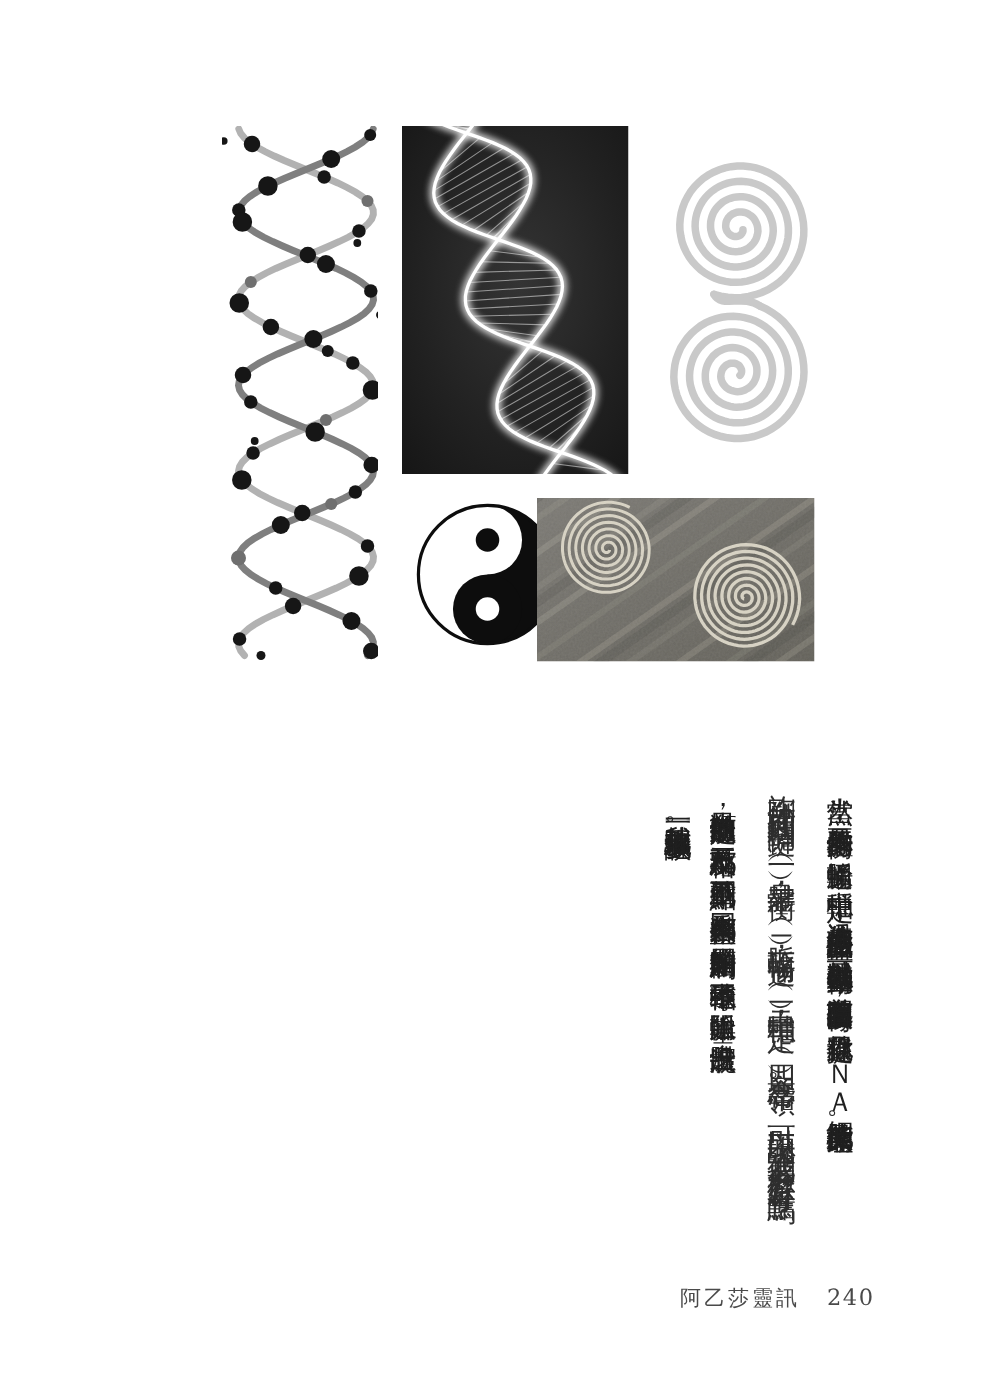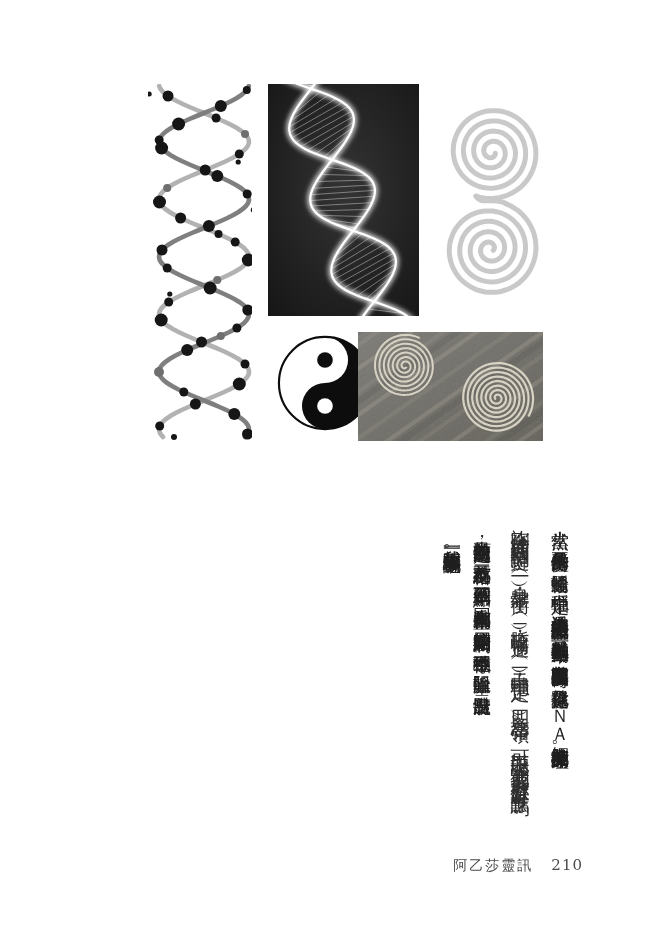--- a/index.html
+++ b/index.html
@@ -233,16 +233,16 @@
 
   <div class="scripture">
     <p class="answer ti-37">當然！只要你的身體平衡，脈輪暢通，中軸穩定，透過你的心產生的意識振盪波，就可以帶動另一個生命轉動。之前在說明某個麥田圈圖像時，就跟你提過ＤＮＡ細胞能量共振的原理。</p>
     <p class="question ti-33">祢剛才提到四個關鍵：（一）身體平衡，（二）脈輪暢通，（三）中軸穩定，（四）意念帶領。可以說明一下我們要怎麼做好每一點嗎？</p>
     <p class="answer ti-46">人類目前的身體狀況是，前三點都不及格，就到不了第四點，因爲人類都本末倒置，從第四點開始衝刺，導致中軸不穩，脈輪阻塞，身體出狀況。</p>
     <p class="answer ti-55">我就一個步驟一個步驟地談。</p>
   </div>
 
   <div class="footer">
     <span class="book-title">阿乙莎靈訊</span>
-    <span class="page-number">210</span>
+    <span class="page-number">240</span>
   </div>
 
 </div>
 
 </body></html>

